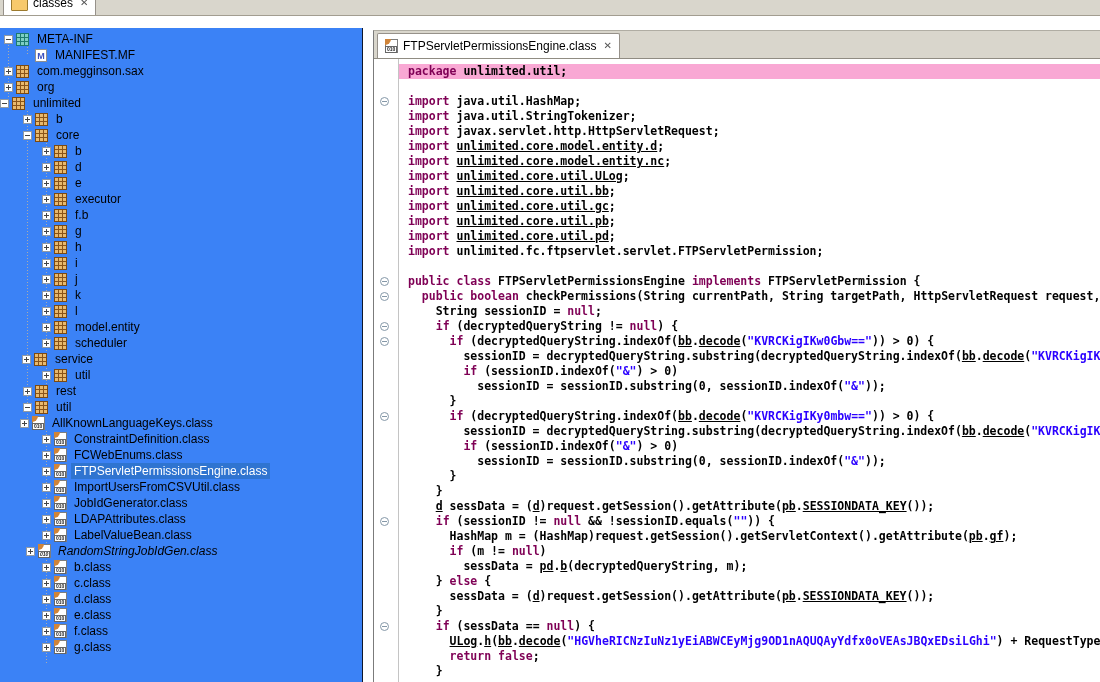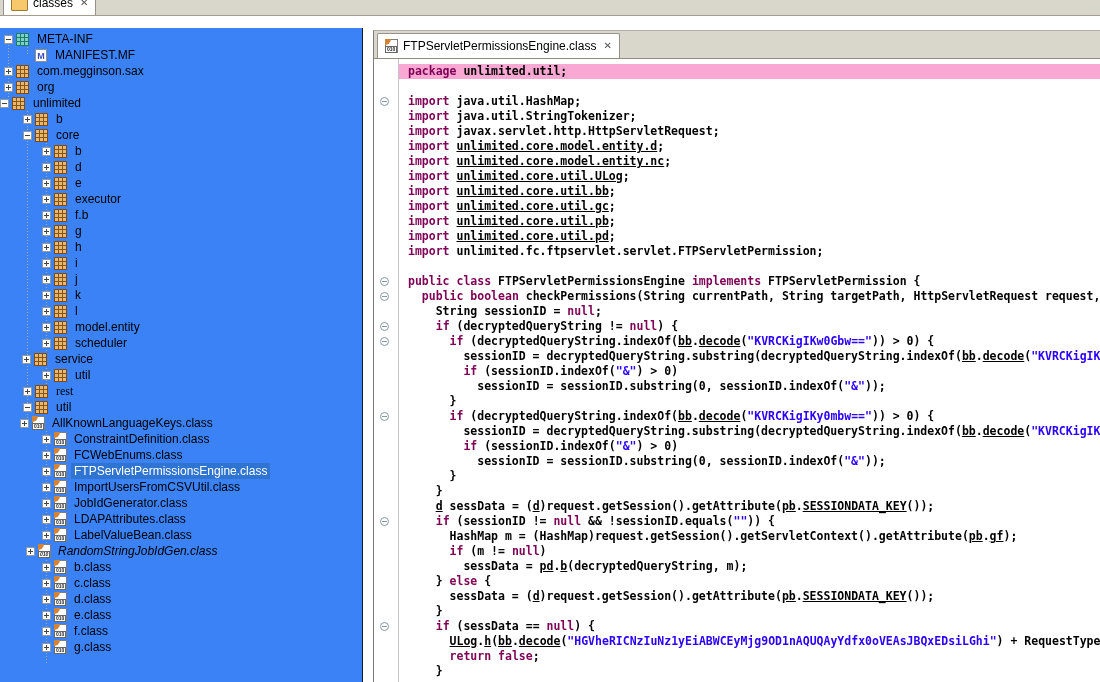--- a/index.html
+++ b/index.html
@@ -195,21 +195,21 @@
         <div class="tree-row" style="padding-left: 22px;">
           <span class="expander plus"></span>
           <span class="tree-icon icon-package"></span>
           <span class="tree-label">service</span>
         </div>
         <div class="tree-row" style="padding-left: 42px;">
           <span class="expander plus"></span>
           <span class="tree-icon icon-package"></span>
           <span class="tree-label">util</span>
         </div>
-        <div class="tree-row" style="padding-left: 23px; font-family: Liberation Serif, serif;">
+        <div class="tree-row" style="padding-left: 23px;">
           <span class="expander plus"></span>
           <span class="tree-icon icon-package"></span>
           <span class="tree-label">rest</span>
         </div>
         <div class="tree-row" style="padding-left: 23px;">
           <span class="expander minus"></span>
           <span class="tree-icon icon-package"></span>
           <span class="tree-label">util</span>
         </div>
         <div class="tree-row" style="padding-left: 20px;">

